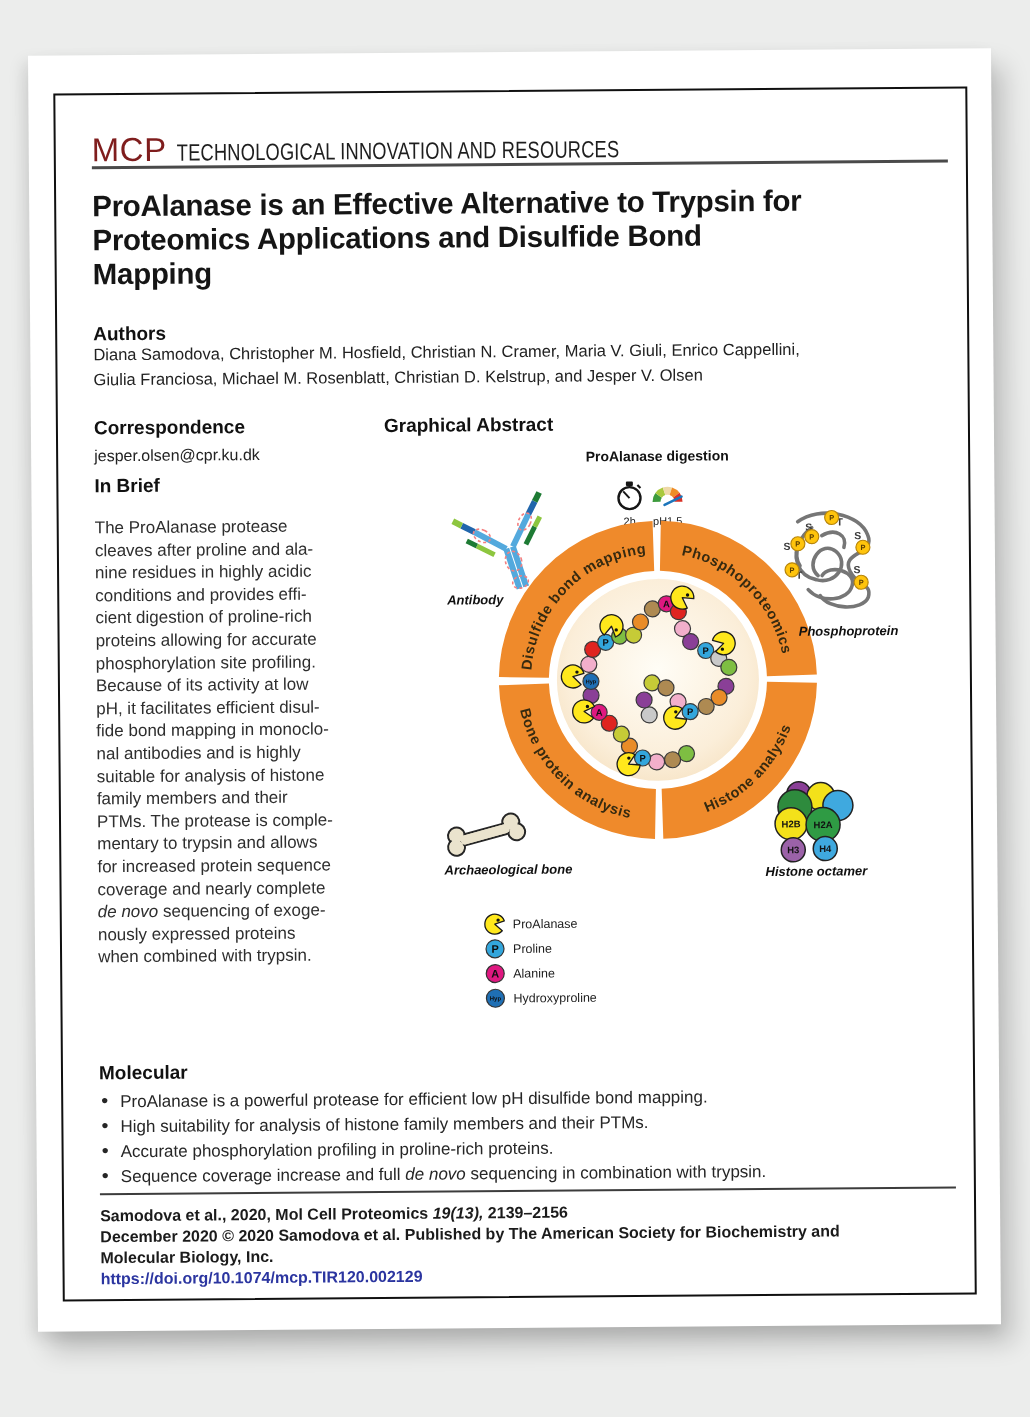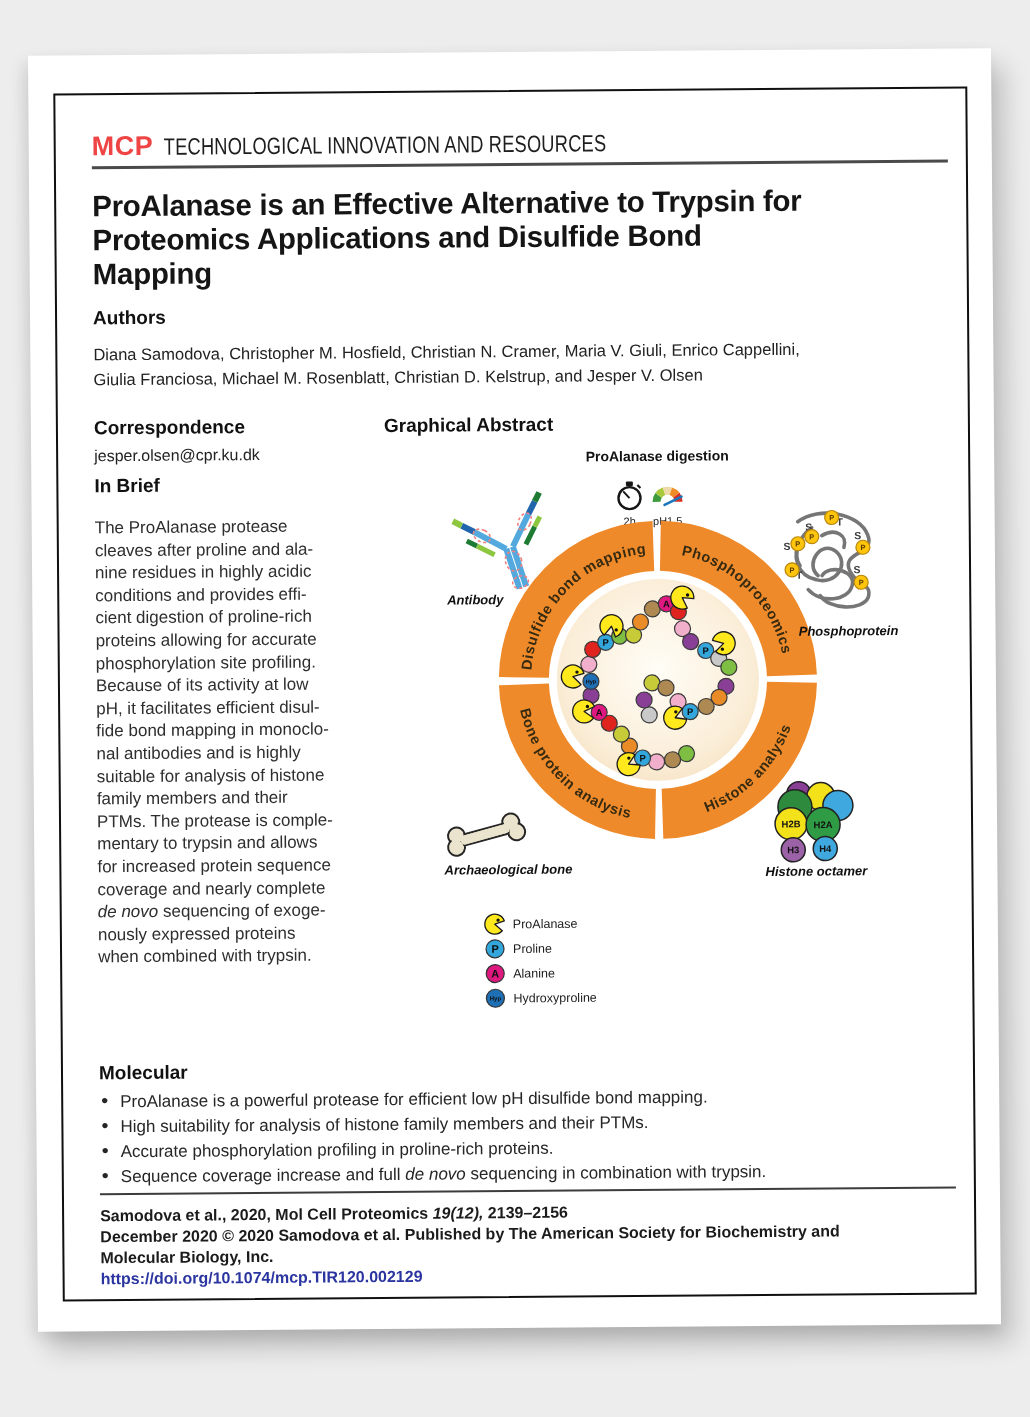--- a/index.html
+++ b/index.html
@@ -2,27 +2,27 @@
 <html><head>
 <meta charset="utf-8">
 <style>
   html,body{margin:0;padding:0;width:1030px;height:1417px;background:#ecedec;
     font-family:"Liberation Sans",sans-serif;position:relative;overflow:hidden}
   .paper{position:absolute;left:33px;top:52px;width:963px;height:1276px;background:#fff;
     transform:rotate(-0.45deg);
     box-shadow:12px 18px 26px rgba(0,0,0,.20),-5px 6px 16px rgba(0,0,0,.10)}
   .frame{position:absolute;left:25px;top:38px;right:24px;bottom:30px;border:2.5px solid #101010}
   .brand{position:absolute;left:36px;top:36px;display:flex;align-items:baseline;gap:10px;white-space:nowrap}
-  .mcp{font-size:27px;font-weight:bold;color:#ef4444;letter-spacing:.5px}
+  .mcp{font-size:33px;font-weight:normal;color:#7f1d1d;letter-spacing:.5px}
   .atype{font-size:23.5px;color:#1e1e1e;transform:scaleX(.78);transform-origin:left bottom;letter-spacing:.2px}
   .rule1{position:absolute;left:36px;top:71px;width:856px;height:2.5px;background:#4a4a4a}
   .title{position:absolute;left:36px;top:94px;width:830px;font-size:29.5px;font-weight:bold;
     color:#151515;line-height:1.16;letter-spacing:-.3px}
   .h-sec{position:absolute;font-size:19px;font-weight:bold;color:#111}
-  .authors-h{left:36px;top:212px}
+  .authors-h{left:36px;top:228px}
   .authors{position:absolute;left:36px;top:247px;width:840px;font-size:16.5px;color:#222;line-height:1.5}
   .corr-h{left:36px;top:322px}
   .email{position:absolute;left:36px;top:352px;font-size:16px;color:#222}
   .brief-h{left:36px;top:380px}
   .brief{position:absolute;left:36px;top:422px;font-size:17px;color:#2e2e2e;line-height:22.6px}
   .ga-h{left:326px;top:322px}
   .fig{position:absolute;left:361px;top:354px;width:545px;height:565px}
   .fig text{font-family:"Liberation Sans",sans-serif}
   .ringarc{fill:none;stroke-width:50}
   .qlab{font-size:14.5px;font-weight:bold;fill:#362a10;letter-spacing:.6px}
@@ -301,21 +301,21 @@
     <div class="hl" id="hl">
         <div>ProAlanase is a powerful protease for efficient low pH disulfide bond mapping.</div>
         <div>High suitability for analysis of histone family members and their PTMs.</div>
         <div>Accurate phosphorylation profiling in proline-rich proteins.</div>
         <div>Sequence coverage increase and full <i>de novo</i> sequencing in combination with trypsin.</div>
       </div>
 
     <div class="rule2"></div>
     <div class="cite">
       <div id="cite-lines">
-          <div>Samodova et al., 2020, Mol Cell Proteomics <i>19(12),</i> 2139–2156</div>
+          <div>Samodova et al., 2020, Mol Cell Proteomics <i>19(13),</i> 2139–2156</div>
           <div>December 2020 © 2020 Samodova et al. Published by The American Society for Biochemistry and</div>
           <div>Molecular Biology, Inc.</div>
         </div>
       <a class="doi" href="#">https://doi.org/10.1074/mcp.TIR120.002129</a>
     </div>
 
   </div>
 </div>
 
 </body></html>

